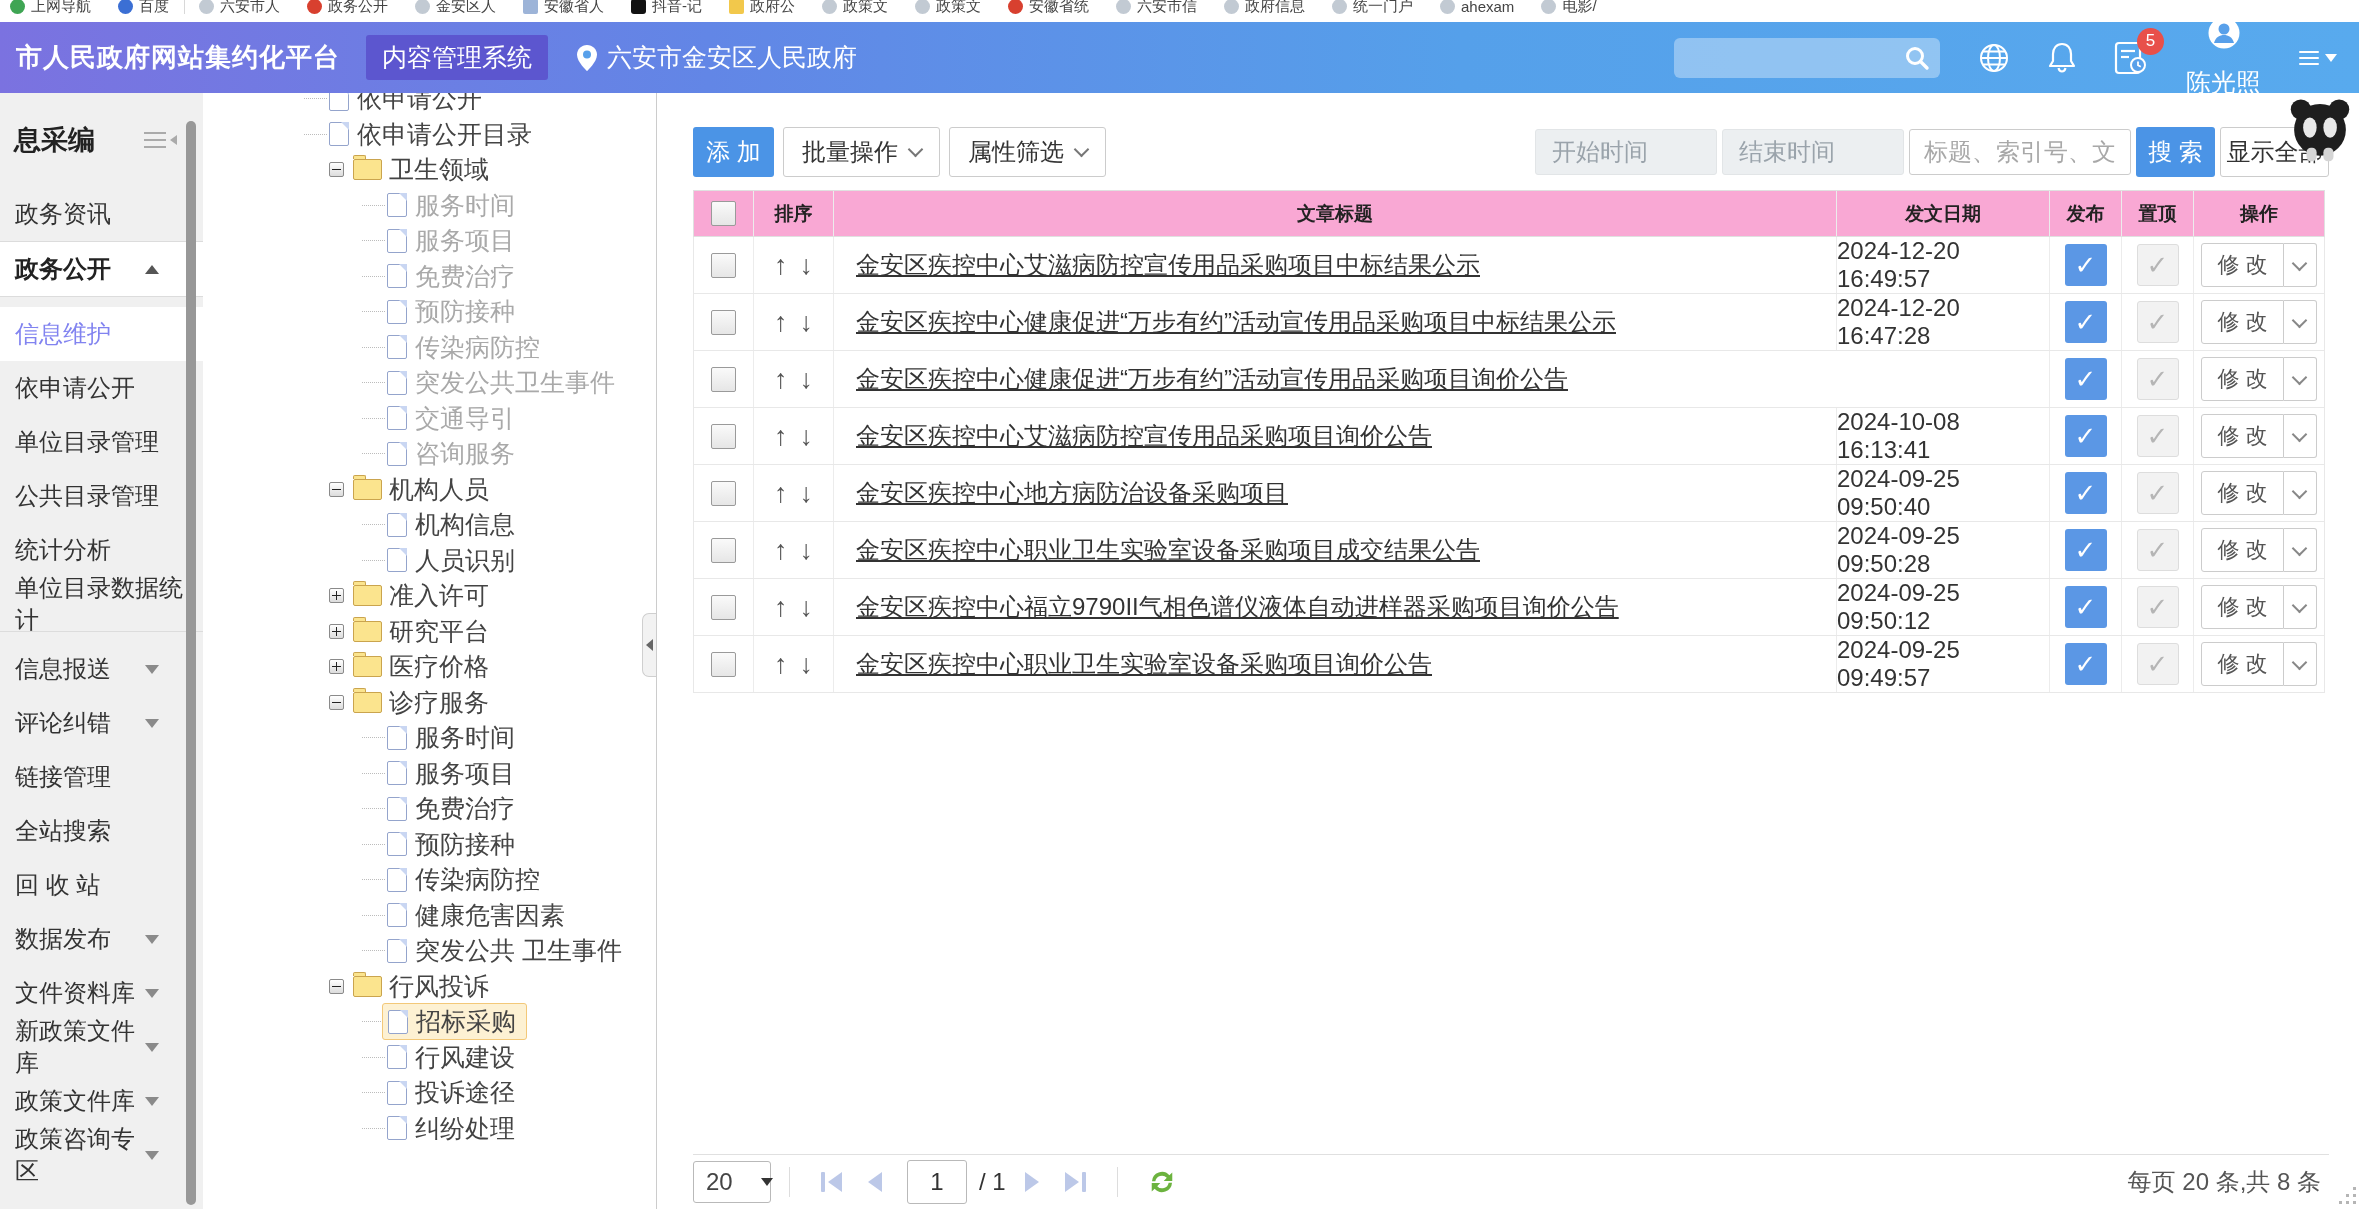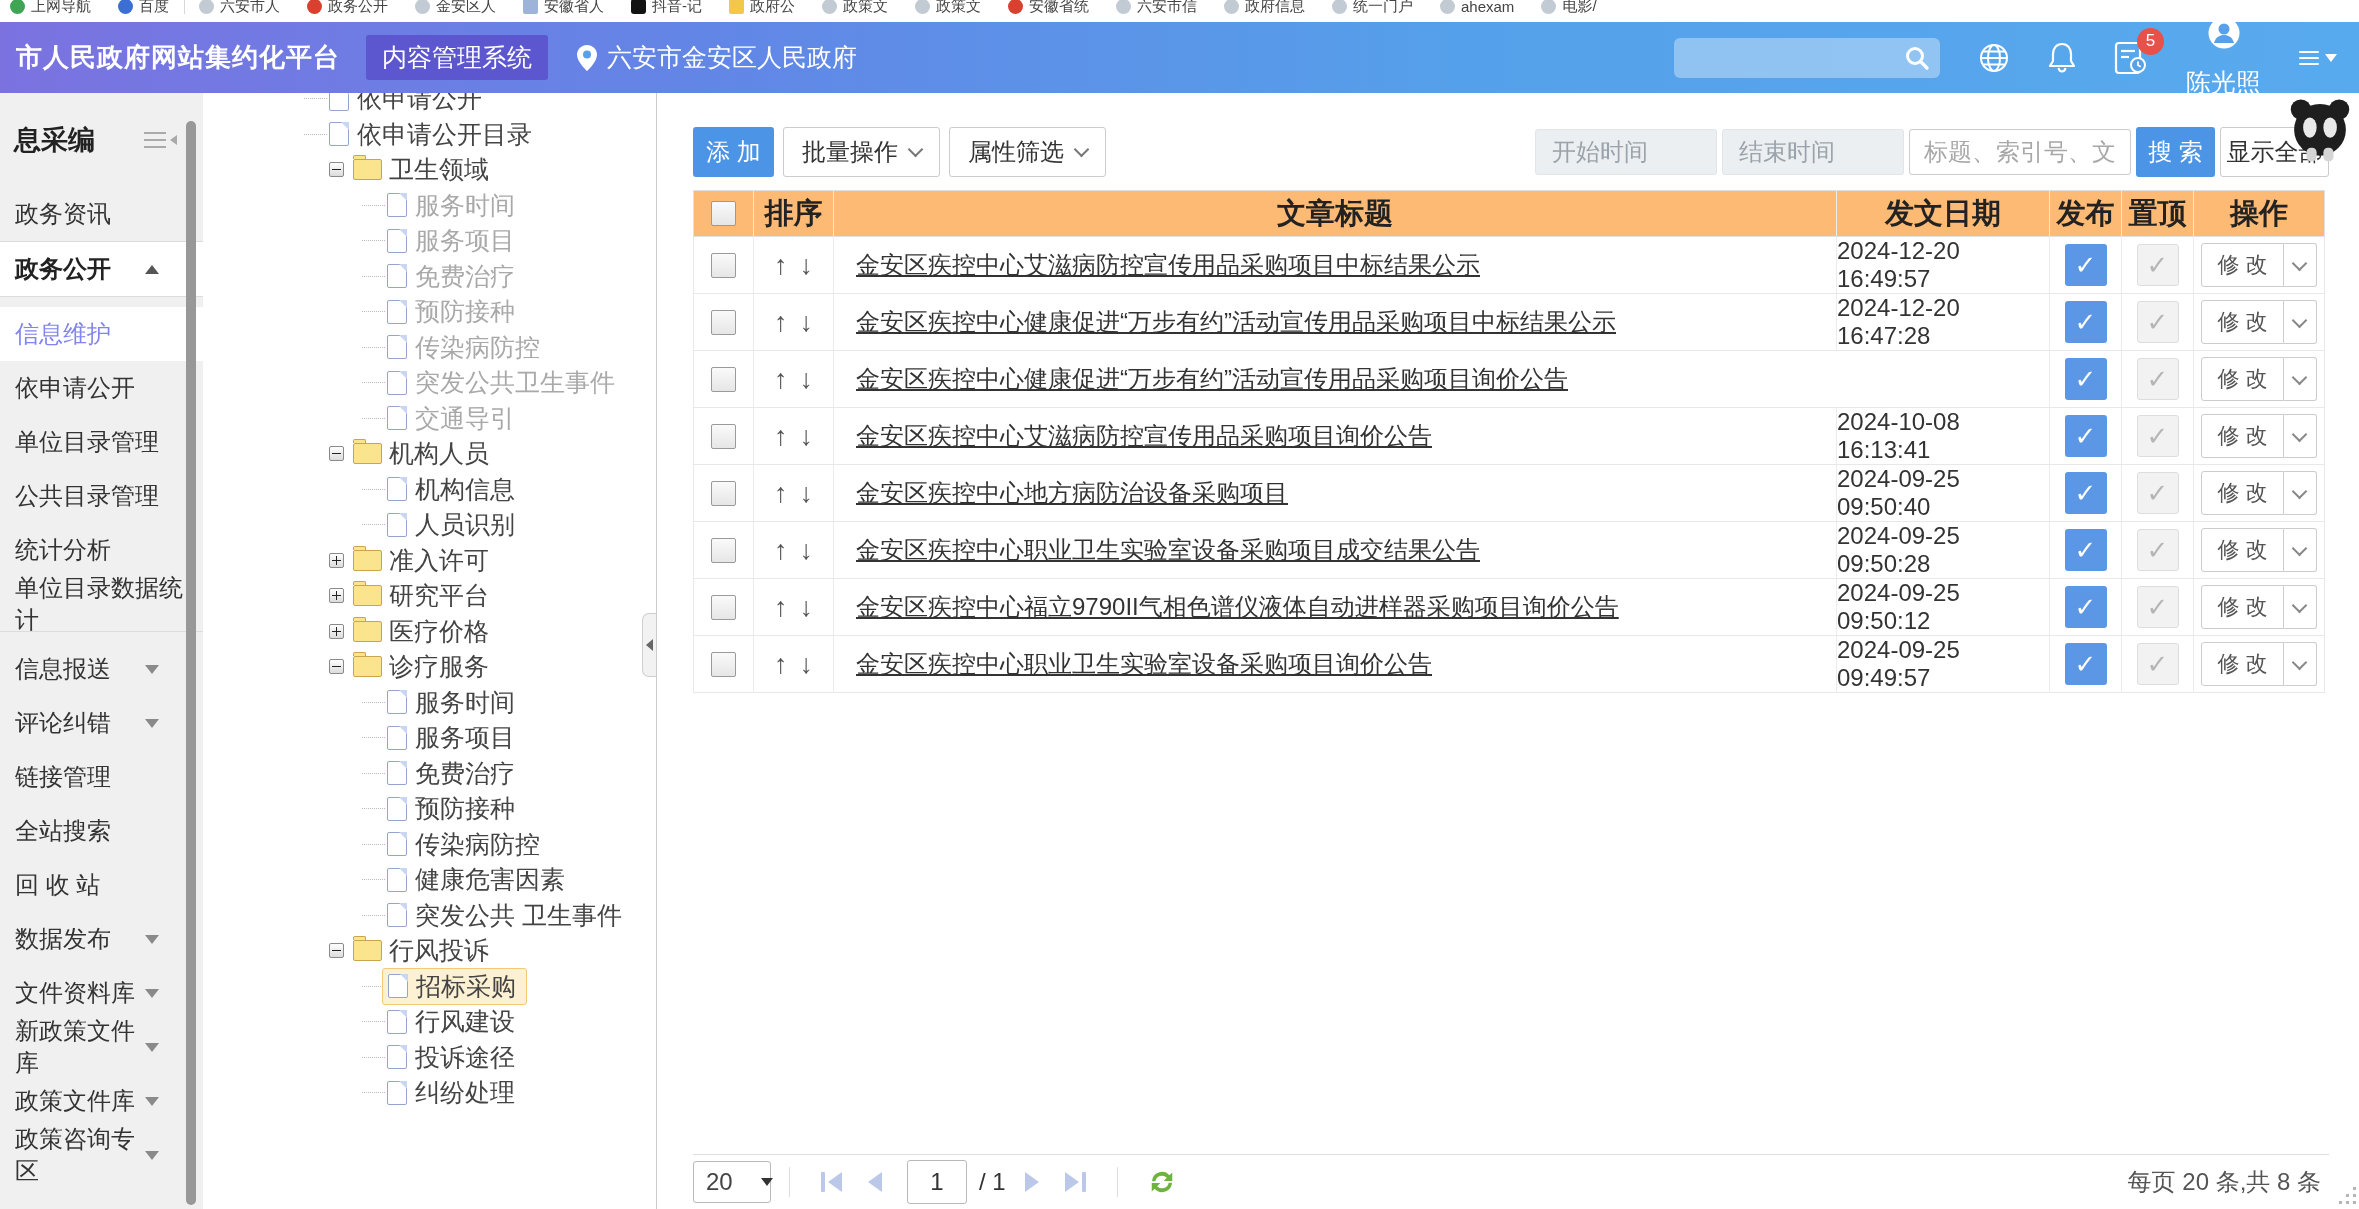--- a/index.html
+++ b/index.html
@@ -98,21 +98,21 @@
   .inp-white{width:222px;height:46px;box-sizing:border-box;background:#fff;border:1px solid #ccc;border-radius:3px;
              font-size:24px;color:#333;padding:0 14px;outline:none;margin-left:5px;}
   .inp-white::placeholder{color:#a8a8a8;}
   .btn-search{width:79px;margin-left:5px;}
   .btn-showall{margin-left:5px;width:107px;padding:0;}
   .ml9{margin-left:9px;}
 
   
   .tablewrap{position:absolute;top:97px;left:36px;width:1632px;}
   .thead,.trow{display:flex;align-items:stretch;box-sizing:border-box;}
-  .thead{height:47px;border:1px solid #e0e0e0;font-weight:bold;font-size:29px;color:#222;background:#fdba74;}
+  .thead{height:47px;border:1px solid #e0e0e0;font-weight:bold;font-size:19px;color:#222;background:#f9a8d4;}
   .trow{height:57px;border:1px solid #e8e8e8;border-top:none;font-size:24px;color:#333;background:#fff;}
   .c{display:flex;align-items:center;justify-content:center;box-sizing:border-box;border-right:1px solid #ececec;}
   .c:last-child{border-right:none;}
   .co-check{width:60px;flex:none;} .co-sort{width:80px;flex:none;} .co-title{flex:1;min-width:0;}
   .co-date{width:213px;flex:none;} .co-pub{width:72px;flex:none;} .co-top{width:72px;flex:none;} .co-op{width:130px;flex:none;}
   .c.title-cell{justify-content:flex-start;padding-left:22px;overflow:hidden;text-decoration:underline;}
   .c.title-cell span{white-space:nowrap;overflow:hidden;text-overflow:ellipsis;cursor:pointer;}
   .cb{width:25px;height:25px;box-sizing:border-box;border:1px solid #9a9a9a;border-radius:2px;
       background:linear-gradient(#fafafa,#e6e6e6);cursor:pointer;}
   .arr{font-size:27px;color:#555;margin:0 6px;cursor:pointer;line-height:1;}
@@ -409,20 +409,25 @@
       </div>
     <div class="tnode lvl3 gray">
         <span class="stub"></span>
         <i class="ico-doc"></i>
         <span class="tlabel">突发公共卫生事件</span>
       </div>
     <div class="tnode lvl3 gray">
         <span class="stub"></span>
         <i class="ico-doc"></i>
         <span class="tlabel">交通导引</span>
+      </div>
+    <div class="tnode lvl3 gray">
+        <span class="stub"></span>
+        <i class="ico-doc"></i>
+        <span class="tlabel">咨询服务</span>
       </div>
     <div class="tnode lvl2">
         <span class="exp"></span>
         <i class="ico-folder"></i>
         <span class="tlabel">机构人员</span>
       </div>
     <div class="tnode lvl3">
         <span class="stub"></span>
         <i class="ico-doc"></i>
         <span class="tlabel">机构信息</span>

